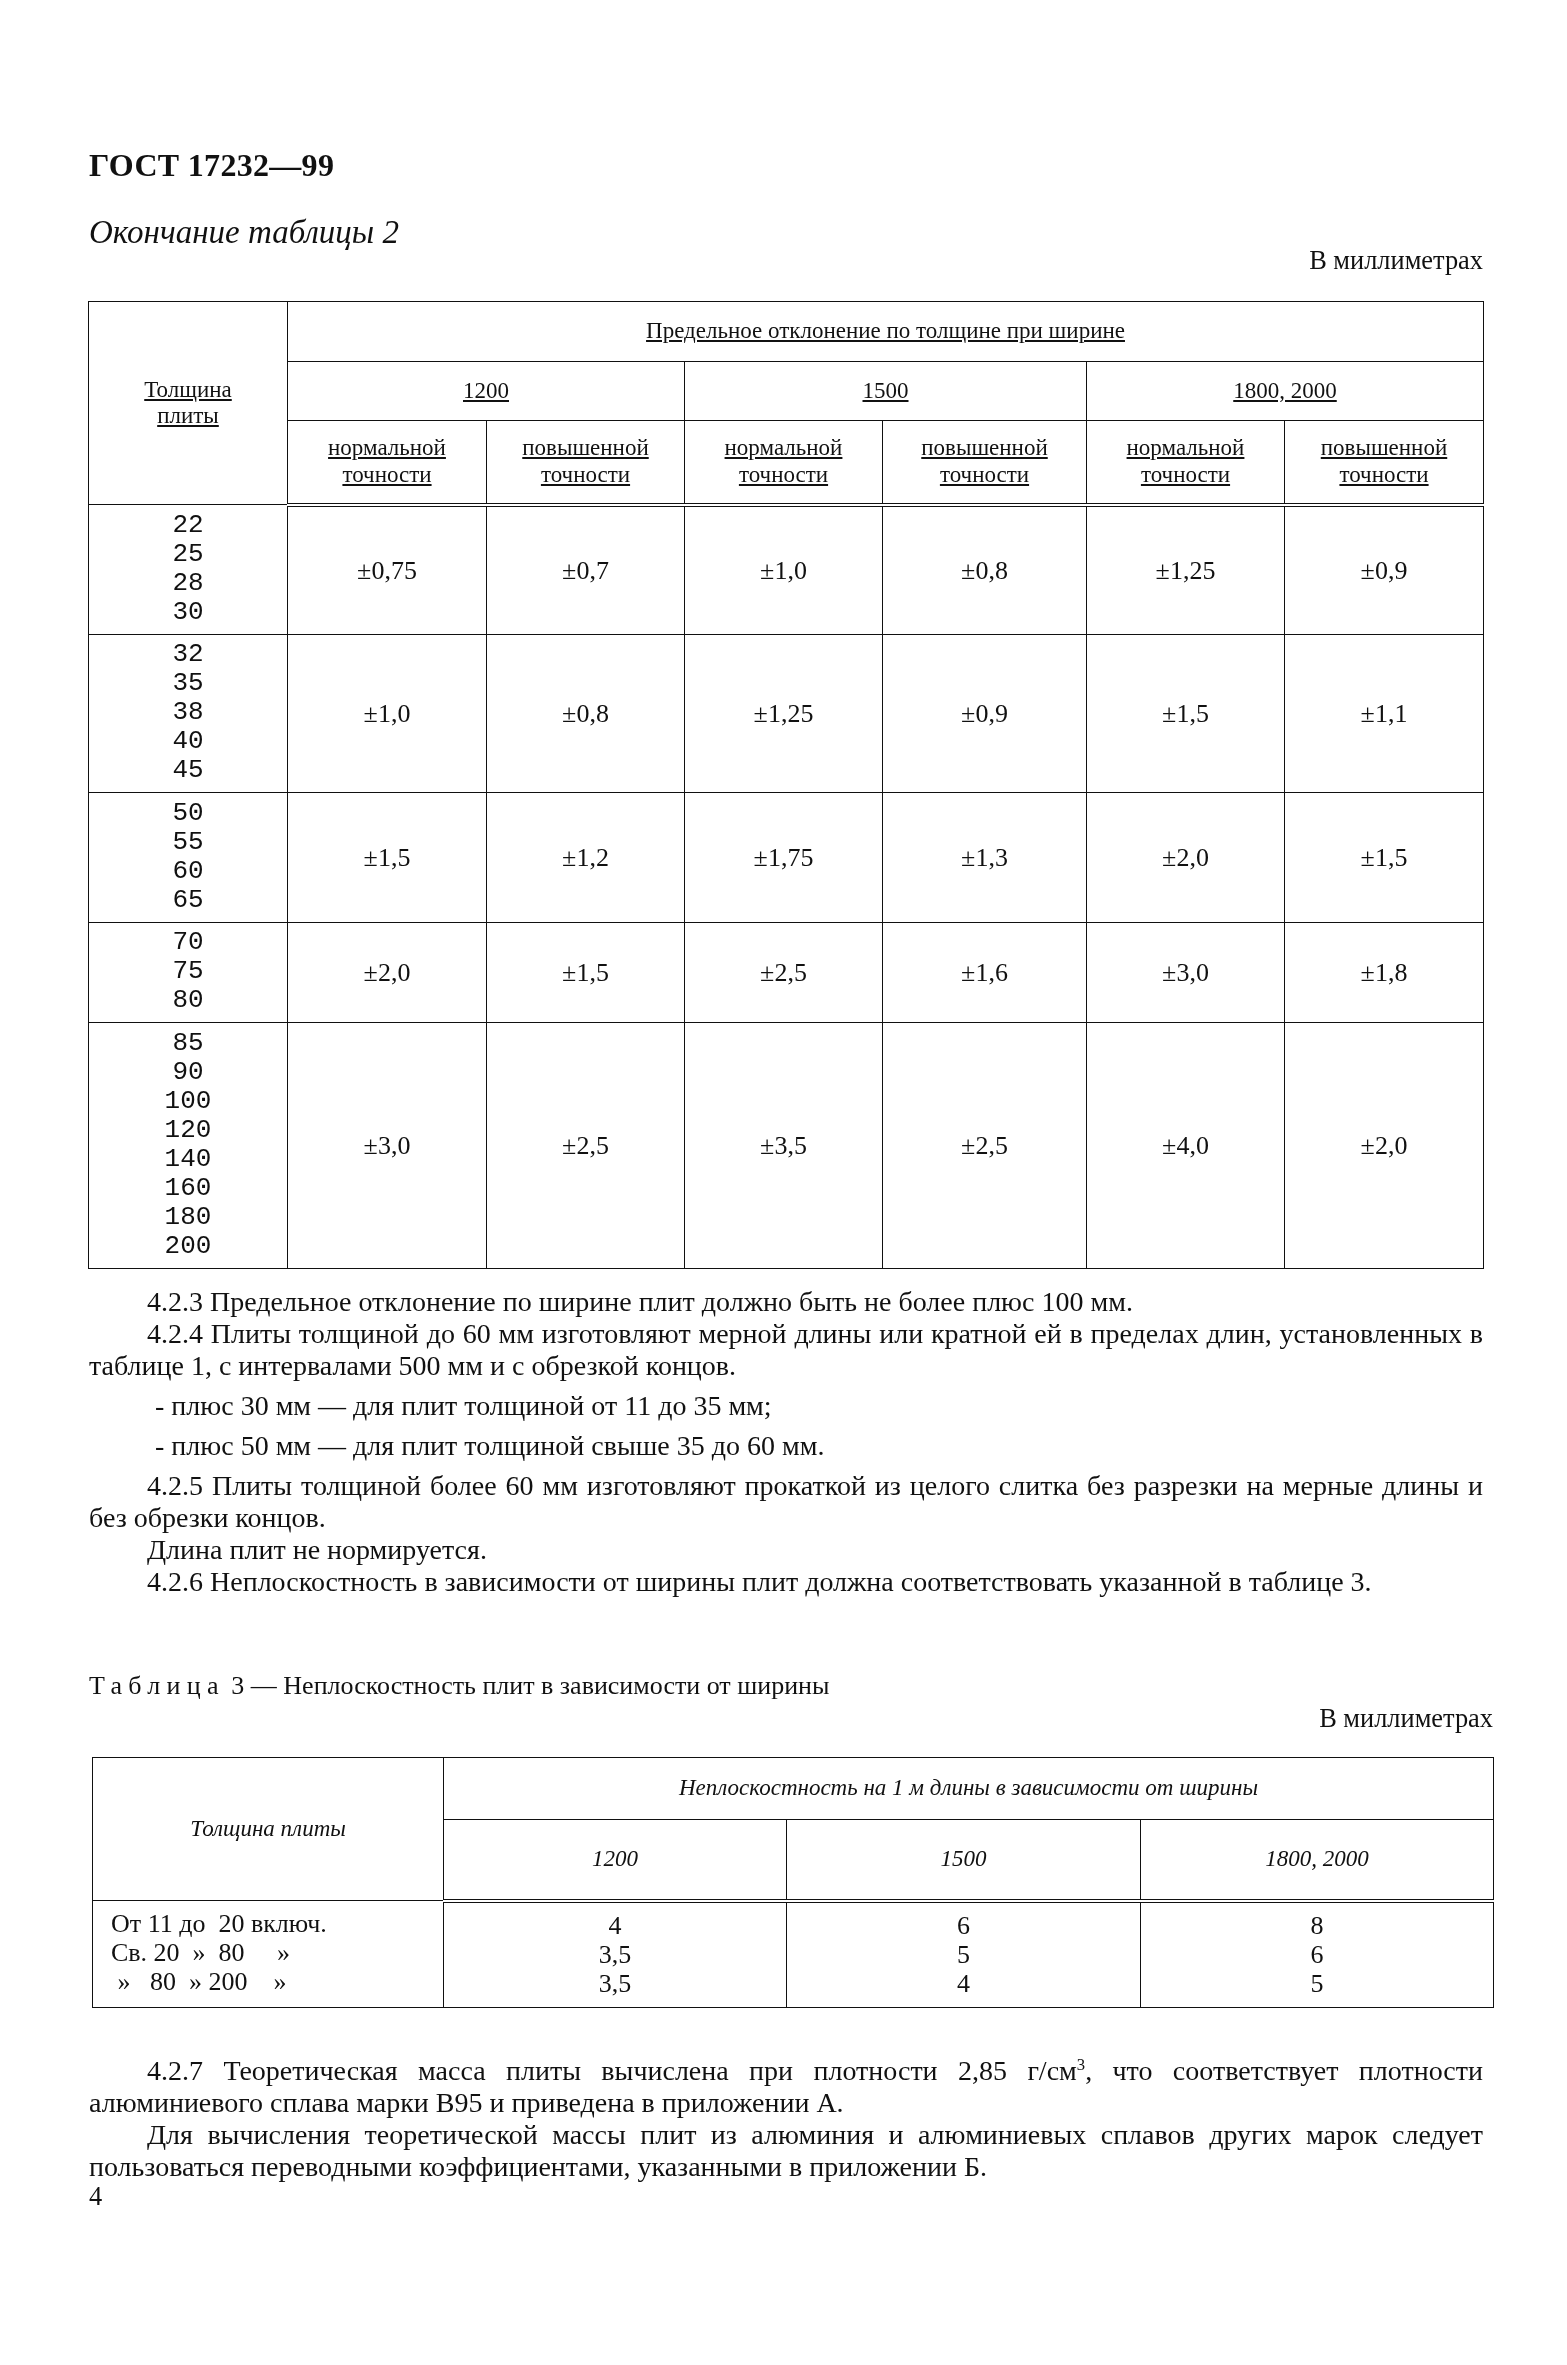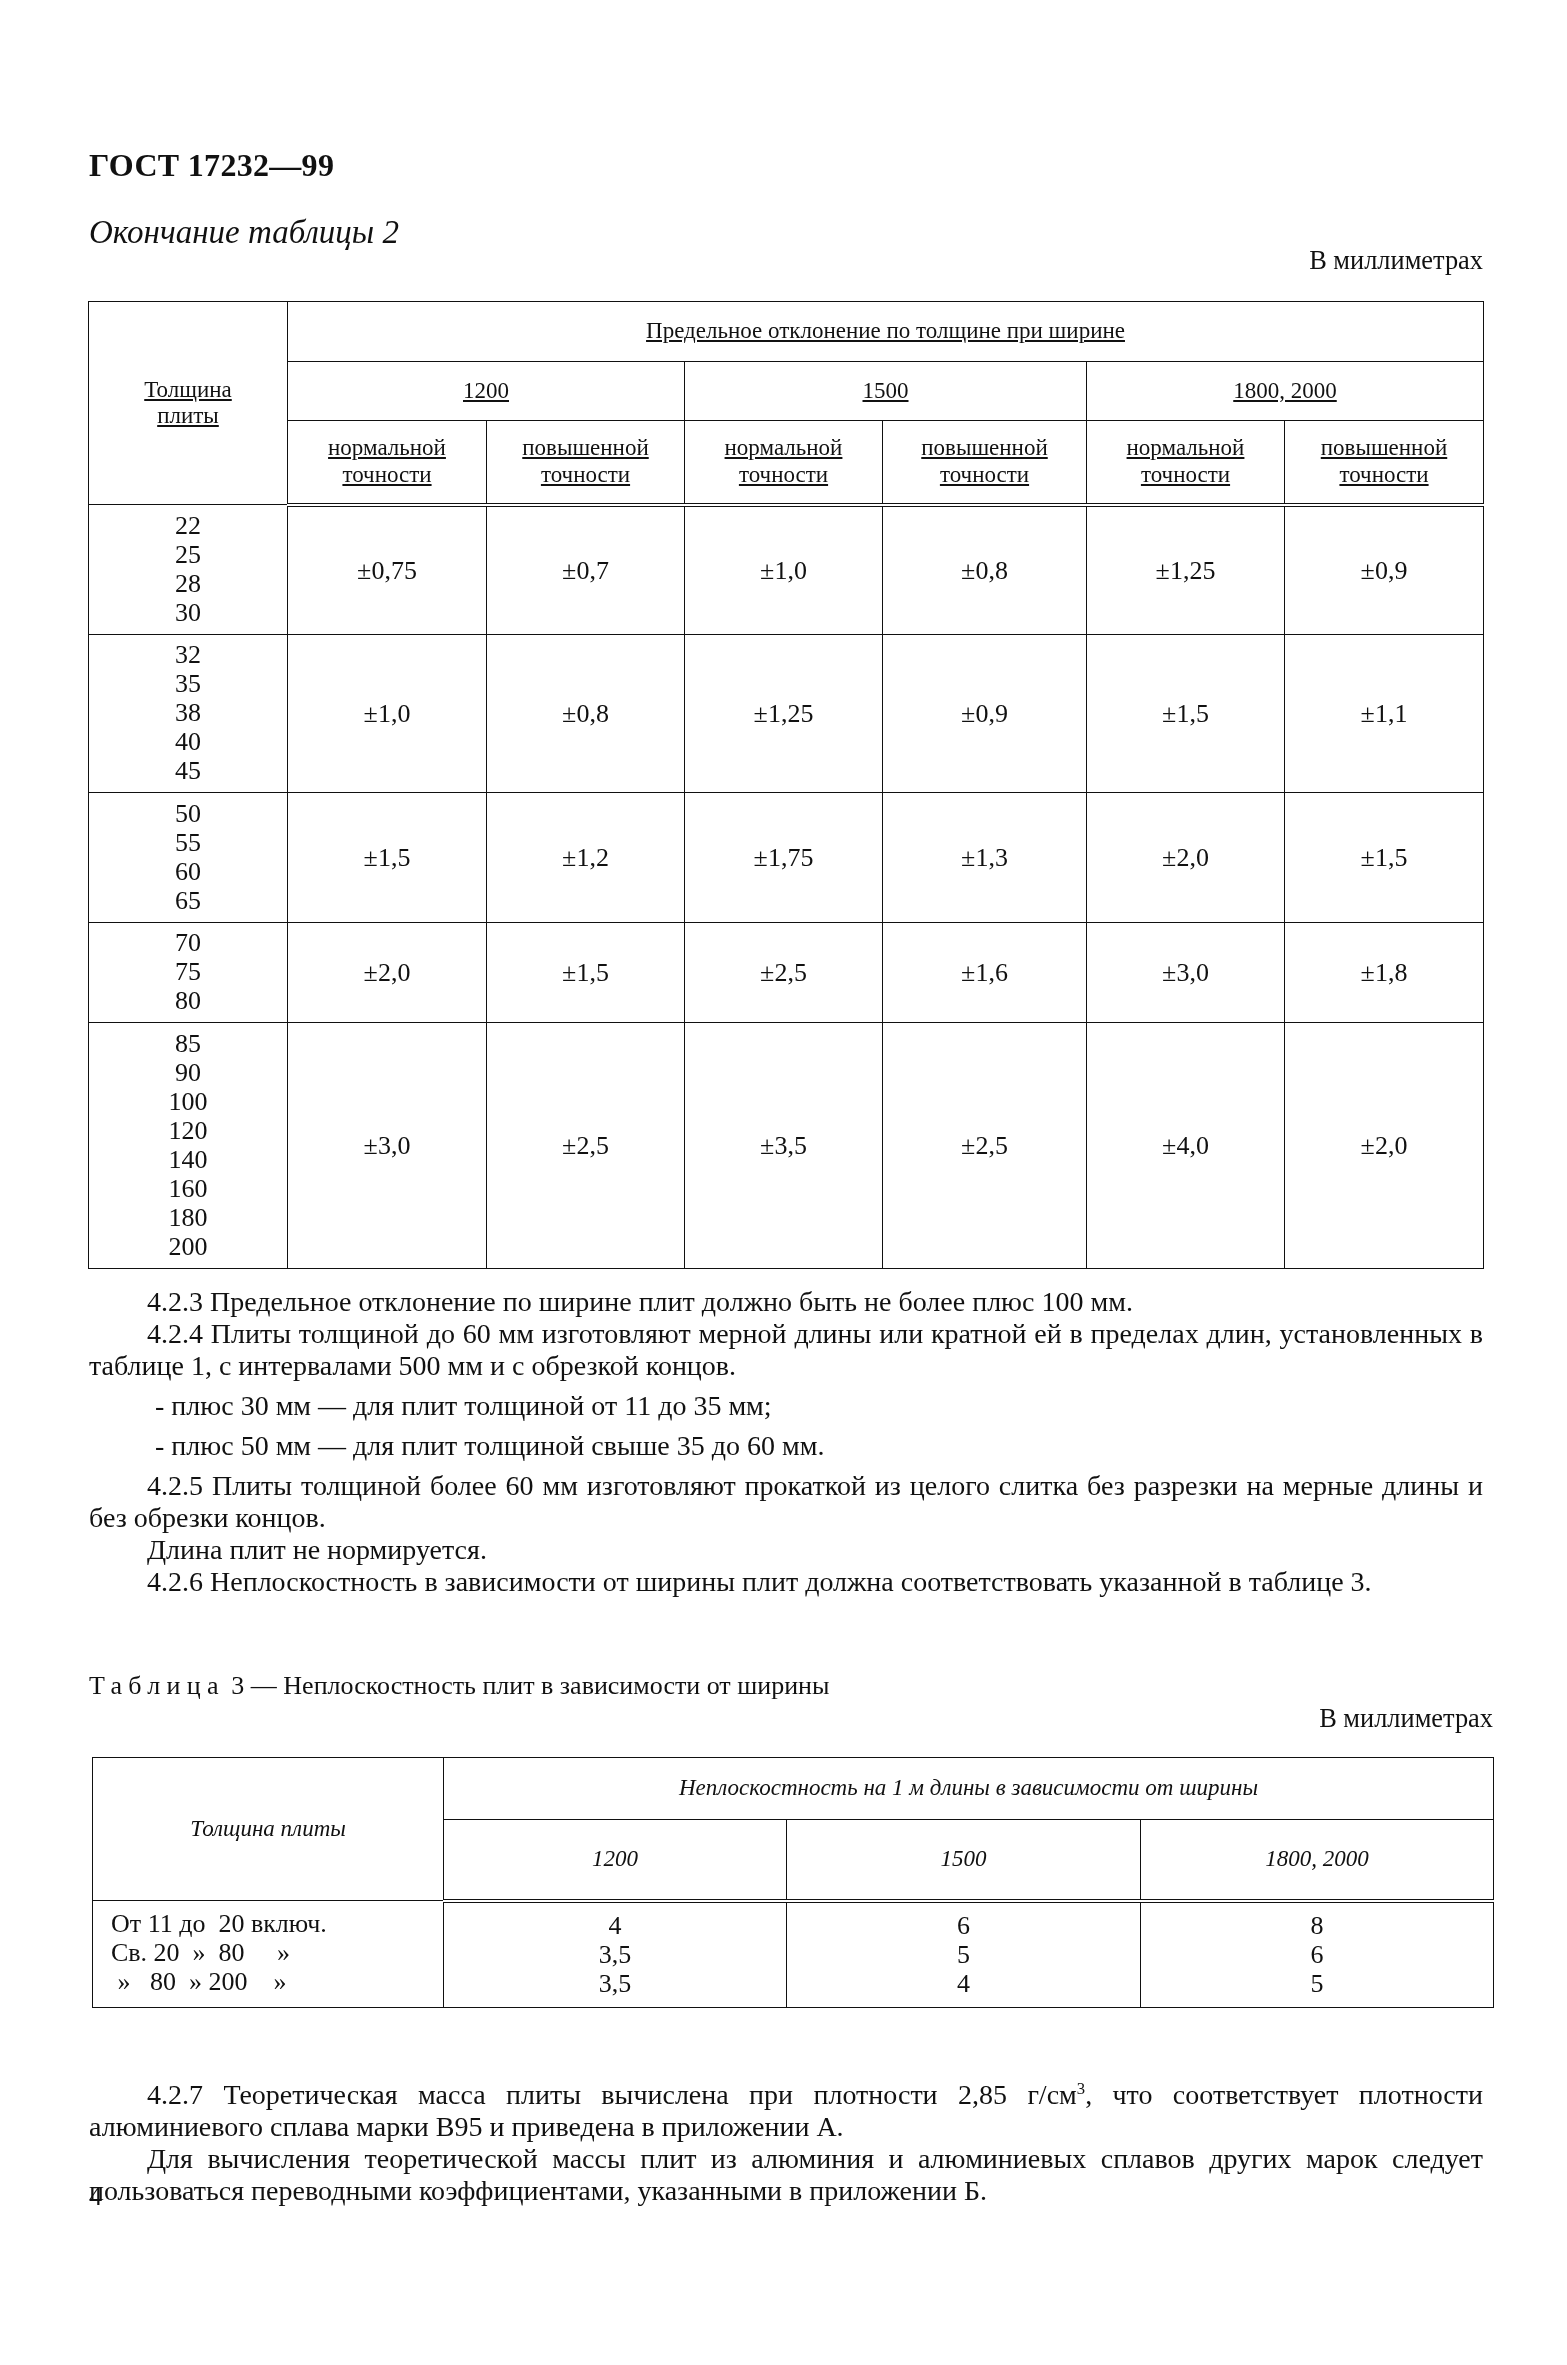--- a/index.html
+++ b/index.html
@@ -13,21 +13,21 @@
   .units { font-size: 26.4px; text-align: right; }
   .units-1 { right: 85px; top: 245px; }
   .units-3 { right: 75px; top: 1703px; }
 
   table { border-collapse: collapse; position: absolute; table-layout: fixed; }
   td, th { border: 1.7px solid #111; text-align: center; vertical-align: middle; font-weight: normal; padding: 0; }
   .t2 { left: 88px; top: 301px; width: 1395px; }
   .t2 th { font-size: 23px; line-height: 26.4px; text-decoration: underline; }
   .t2 thead tr:last-child th { border-bottom: 4.2px double #111; margin-top: 40px; }
   .t2 td { font-size: 26px; line-height: 29px; }
-  .t2 td.thk { padding: 5.6px 0 7px 0; }
+  .t2 td.thk { padding: 5.6px 0 7px 0; font-family: Liberation Mono, monospace; }
 
   .t3 { left: 92px; top: 1757px; width: 1401px; }
   .t3 th { font-size: 23px; line-height: 26.4px; font-style: italic; }
   .t3 thead tr:last-child th { border-bottom: 4.2px double #111; }
   .t3 td { font-size: 26px; line-height: 29px; vertical-align: top; padding: 8.3px 0 9.7px 0; margin-top: 33px; }
   .t3 td.range { text-align: left; padding-left: 18px; white-space: pre; }
 
   .text { left: 89px; width: 1394px; font-size: 28px; line-height: 32px; text-align: justify; }
   .para { margin: 0; }
   .indent { text-indent: 58px; }
@@ -199,19 +199,19 @@
         </td>
       <td>
           <div>8</div>
           <div>6</div>
           <div>5</div>
         </td>
     </tr>
   </tbody>
 </table>
 
-<div class="abs text" style="top:2049px;margin-top:24px;">
+<div class="abs text" style="top:2049px;">
   <p class="para indent"><span>4.2.7 Теоретическая масса плиты вычислена при плотности 2,85 г/см</span><sup>3</sup><span>, что соответствует плотности алюминиевого сплава марки В95 и приведена в приложении А.</span></p>
   <p class="para indent">Для вычисления теоретической массы плит из алюминия и алюминиевых сплавов других марок следует пользоваться переводными коэффициентами, указанными в приложении Б.</p>
 </div>
 
 <div class="abs page-num">4</div>
 
 
 </body></html>

